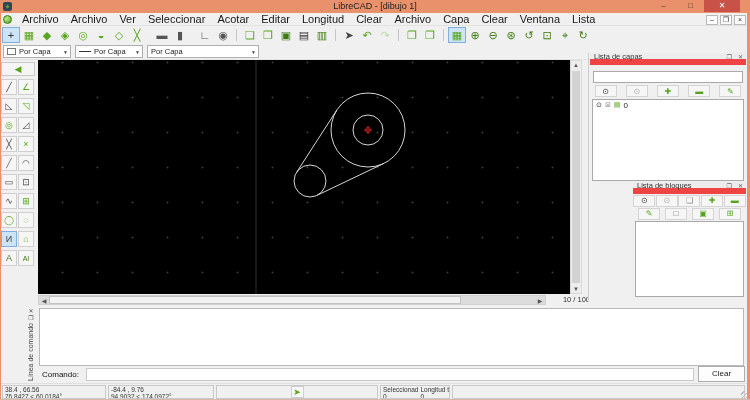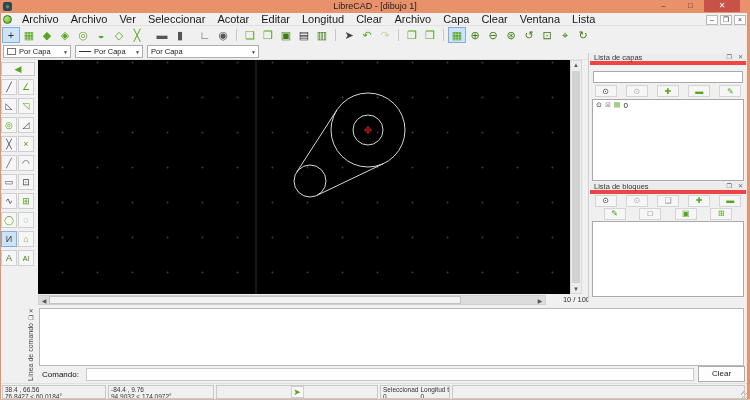--- a/index.html
+++ b/index.html
@@ -51,21 +51,21 @@
   #vscroll { left:570px; top:60px; width:12px; height:234px; background:#ededed; border:1px solid #d9d9d9; }
   .scroll-arrow { position:absolute; font-size:6px; color:#555; width:10px; text-align:center; }
   #vthumb { position:absolute; left:1px; top:10px; width:8px; height:212px; background:#d2d2d2; }
   #hscroll { left:38px; top:295px; width:508px; height:10px; background:#dcdcdc; border:1px solid #d0d0d0; }
   #hthumb { position:absolute; left:10px; top:0px; width:412px; height:8px; background:#f2f2f2; border:1px solid #c2c2c2; }
   #zoom-label { left:546px; top:295px; width:44px; height:10px; font-size:7.5px; color:#333; text-align:right; line-height:10px; }
 
   
   #dock-right { left:588px; top:53px; width:159px; height:249px; background:#f0f0f0; border-left:1px solid #cfcfcf; }
   .panel { position:absolute; left:1px; right:1px; }
-  .p-title { height:12px; display:flex; align-items:flex-start; font-size:7.5px; color:#333; padding-left:4px; background:#ececec; border-bottom:4px solid #ef4444; }
+  .p-title { height:12px; display:flex; align-items:center; font-size:7.5px; color:#333; padding-left:4px; background:#ececec; border-bottom:6px solid #ef4444; }
   .p-title .p-ico { margin-left:auto; font-size:6px; color:#666; padding:0 3px; }
   .p-title .p-ico + .p-ico { margin-left:0; }
   .p-filter { margin:2px 3px; height:12px; background:#fff; border:1px solid #a9a9a9; font-size:7px; width:calc(100% - 6px); }
   .p-btnrow { display:flex; justify-content:space-around; align-items:center; height:13px; }
   .pbtn { width:22px; height:12px; display:flex; align-items:center; justify-content:center; font-size:8px; border:1px solid #d4d4d4; background:#f6f6f6; }
   .p-list { background:#fff; border:1px solid #a9a9a9; margin:1px 2px; position:relative; }
   .layer-row { display:flex; align-items:center; gap:3px; font-size:8px; padding:1px 3px; color:#222; }
   .layer-row .lico { font-size:7px; }
 
   
@@ -256,21 +256,21 @@
       </div>
     <div class="p-list" style="height:82px;" id="layer-list">
         <div class="layer-row">
           <span class="lico" style="color: rgb(51, 51, 51);">⊙</span>
           <span class="lico" style="color: rgb(153, 153, 153);">⊠</span>
           <span class="lico" style="color: rgb(86, 165, 28);">▤</span>
           <span>0</span>
         </div>
       </div>
   </div>
-  <div class="panel" style="top:129px; height:118px;">
+  <div class="panel" style="top:129px; height:118px;margin-left:43px;">
     <div class="p-title">
       <span>Lista de bloques</span>
       <span class="p-ico">❐</span>
       <span class="p-ico">✕</span>
     </div>
     <div class="p-btnrow" id="block-buttons-1">
         <div class="pbtn" style="color: rgb(51, 51, 51);">⊙</div>
         <div class="pbtn" style="color: rgb(170, 170, 170);">⊙</div>
         <div class="pbtn" style="color: rgb(136, 136, 136);">❏</div>
         <div class="pbtn" style="color: rgb(86, 165, 28);">✚</div>

